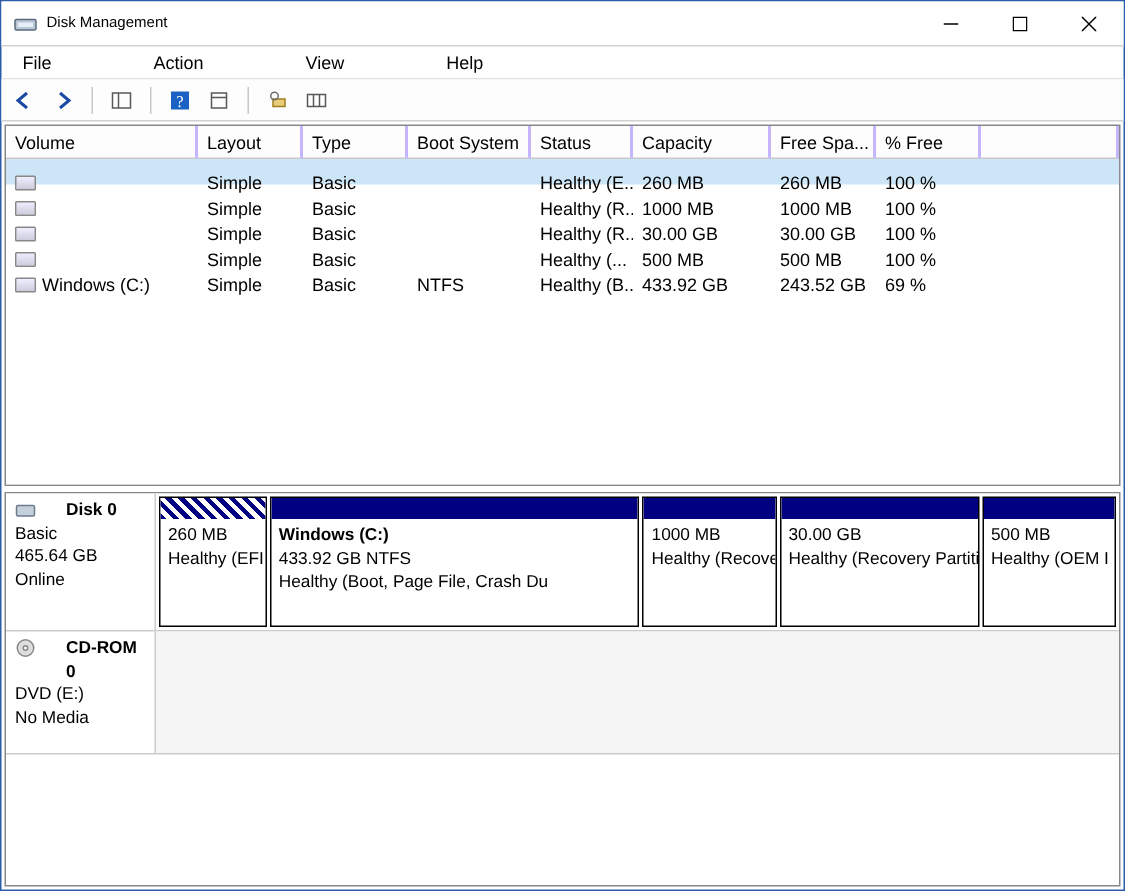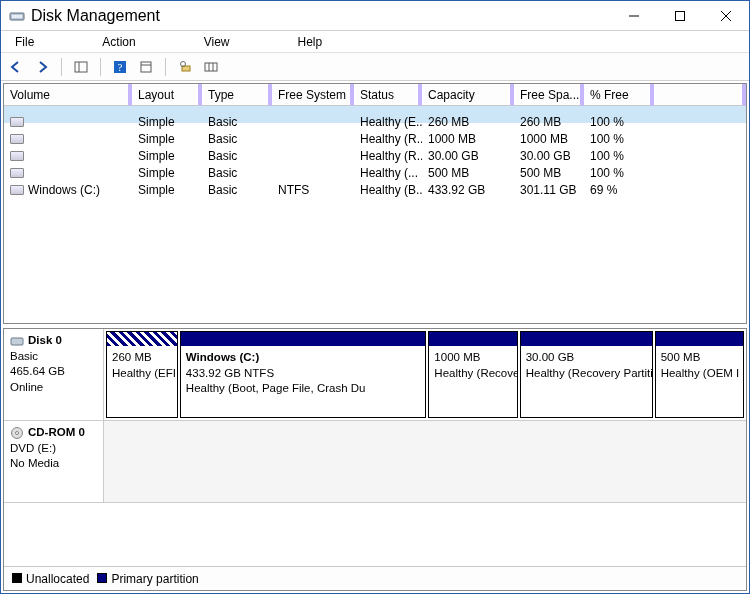--- a/index.html
+++ b/index.html
@@ -27,21 +27,21 @@
     background: #fff;
     border-bottom: 1px solid #d0d0d0;
   }
   .titlebar .app-icon {
     width: 16px; height: 16px;
     margin: 0 6px 0 8px;
     display: inline-block;
   }
   .titlebar .title {
     flex: 1;
-    font-size: 16px;
+    font-size: 10px;
     color: #000;
   }
   .win-btns { display: flex; }
   .win-btn {
     width: 46px; height: 30px;
     display: flex; align-items: center; justify-content: center;
     font-size: 13px;
     color: #000;
   }
   
@@ -87,21 +87,21 @@
   }
   .grid-head, .grid-row {
     display: grid;
     grid-template-columns: 128px 70px 70px 82px 68px 92px 70px 70px 1fr;
   }
   .grid-head {
     height: 22px;
     background: #fdfdfd;
   }
   .grid-head .cell {
-    border-right: 4px solid #c4b5fd;
+    border-right: 2px solid #c4b5fd;
     border-bottom: 1px solid #c8c8c8;
     padding: 3px 6px;
     font-size: 12px;
     white-space: nowrap;
     overflow: hidden;
     text-overflow: clip;
     display:flex;
     align-items:center;
   }
   .grid-body { flex:1; overflow:hidden; background:#fff; }
@@ -145,21 +145,21 @@
   }
   .disk-label {
     width: 100px;
     border-right: 1px solid #ccc;
     padding: 4px 6px;
     font-size: 11.5px;
     line-height: 1.35;
     display:flex;
     flex-direction:column;
   }
-  .disk-label .dname { font-weight: bold; display:flex; align-items:center; gap:4px;}
+  .disk-label .dname { font-weight: bold; display:flex; align-items:flex-start; gap:20px;}
   .disk-parts {
     flex:1;
     display:flex;
     padding:2px;
     gap:2px;
     overflow:hidden;
   }
   .part {
     border: 1px solid #000;
     display:flex;
@@ -289,21 +289,21 @@
           <line x1="9" y1="3" x2="9" y2="11" stroke="#585858"></line>
         </svg>
     </div>
   </div>
 
   <div class="vol-frame">
     <div class="grid-head">
       <div class="cell">Volume</div>
       <div class="cell">Layout</div>
       <div class="cell">Type</div>
-      <div class="cell">Free System</div>
+      <div class="cell">Boot System</div>
       <div class="cell">Status</div>
       <div class="cell">Capacity</div>
       <div class="cell">Free Spa...</div>
       <div class="cell">% Free</div>
       <div class="cell"></div>
     </div>
     <div class="grid-body" id="grid-body">
         <div class="grid-row selected">
           <div class="cell">
             <span class="volicon"></span>
@@ -363,21 +363,21 @@
         <div class="grid-row">
           <div class="cell">
             <span class="volicon"></span>
             <span>Windows (C:)</span>
           </div>
           <div class="cell">Simple</div>
           <div class="cell">Basic</div>
           <div class="cell">NTFS</div>
           <div class="cell">Healthy (B...</div>
           <div class="cell">433.92 GB</div>
-          <div class="cell">301.11 GB</div>
+          <div class="cell">243.52 GB</div>
           <div class="cell">69 %</div>
           <div class="cell"></div>
         </div>
       </div>
   </div>
 
   <div class="disk-frame">
     <div class="disk-canvas" id="disk-canvas">
         <div class="disk-row" style="height: 92px;">
           <div class="disk-label">
@@ -443,19 +443,15 @@
               </span>
               <span>CD-ROM 0</span>
             </div>
             <div>DVD (E:)</div>
             <div></div>
             <div style="">No Media</div>
           </div>
           <div class="disk-parts"></div>
         </div>
       </div>
-    <div class="legend">
-      <span><span class="sw unalloc"></span><span>Unallocated</span></span>
-      <span><span class="sw prim"></span><span>Primary partition</span></span>
-    </div>
   </div>
 
 </div>
 
 </body></html>

